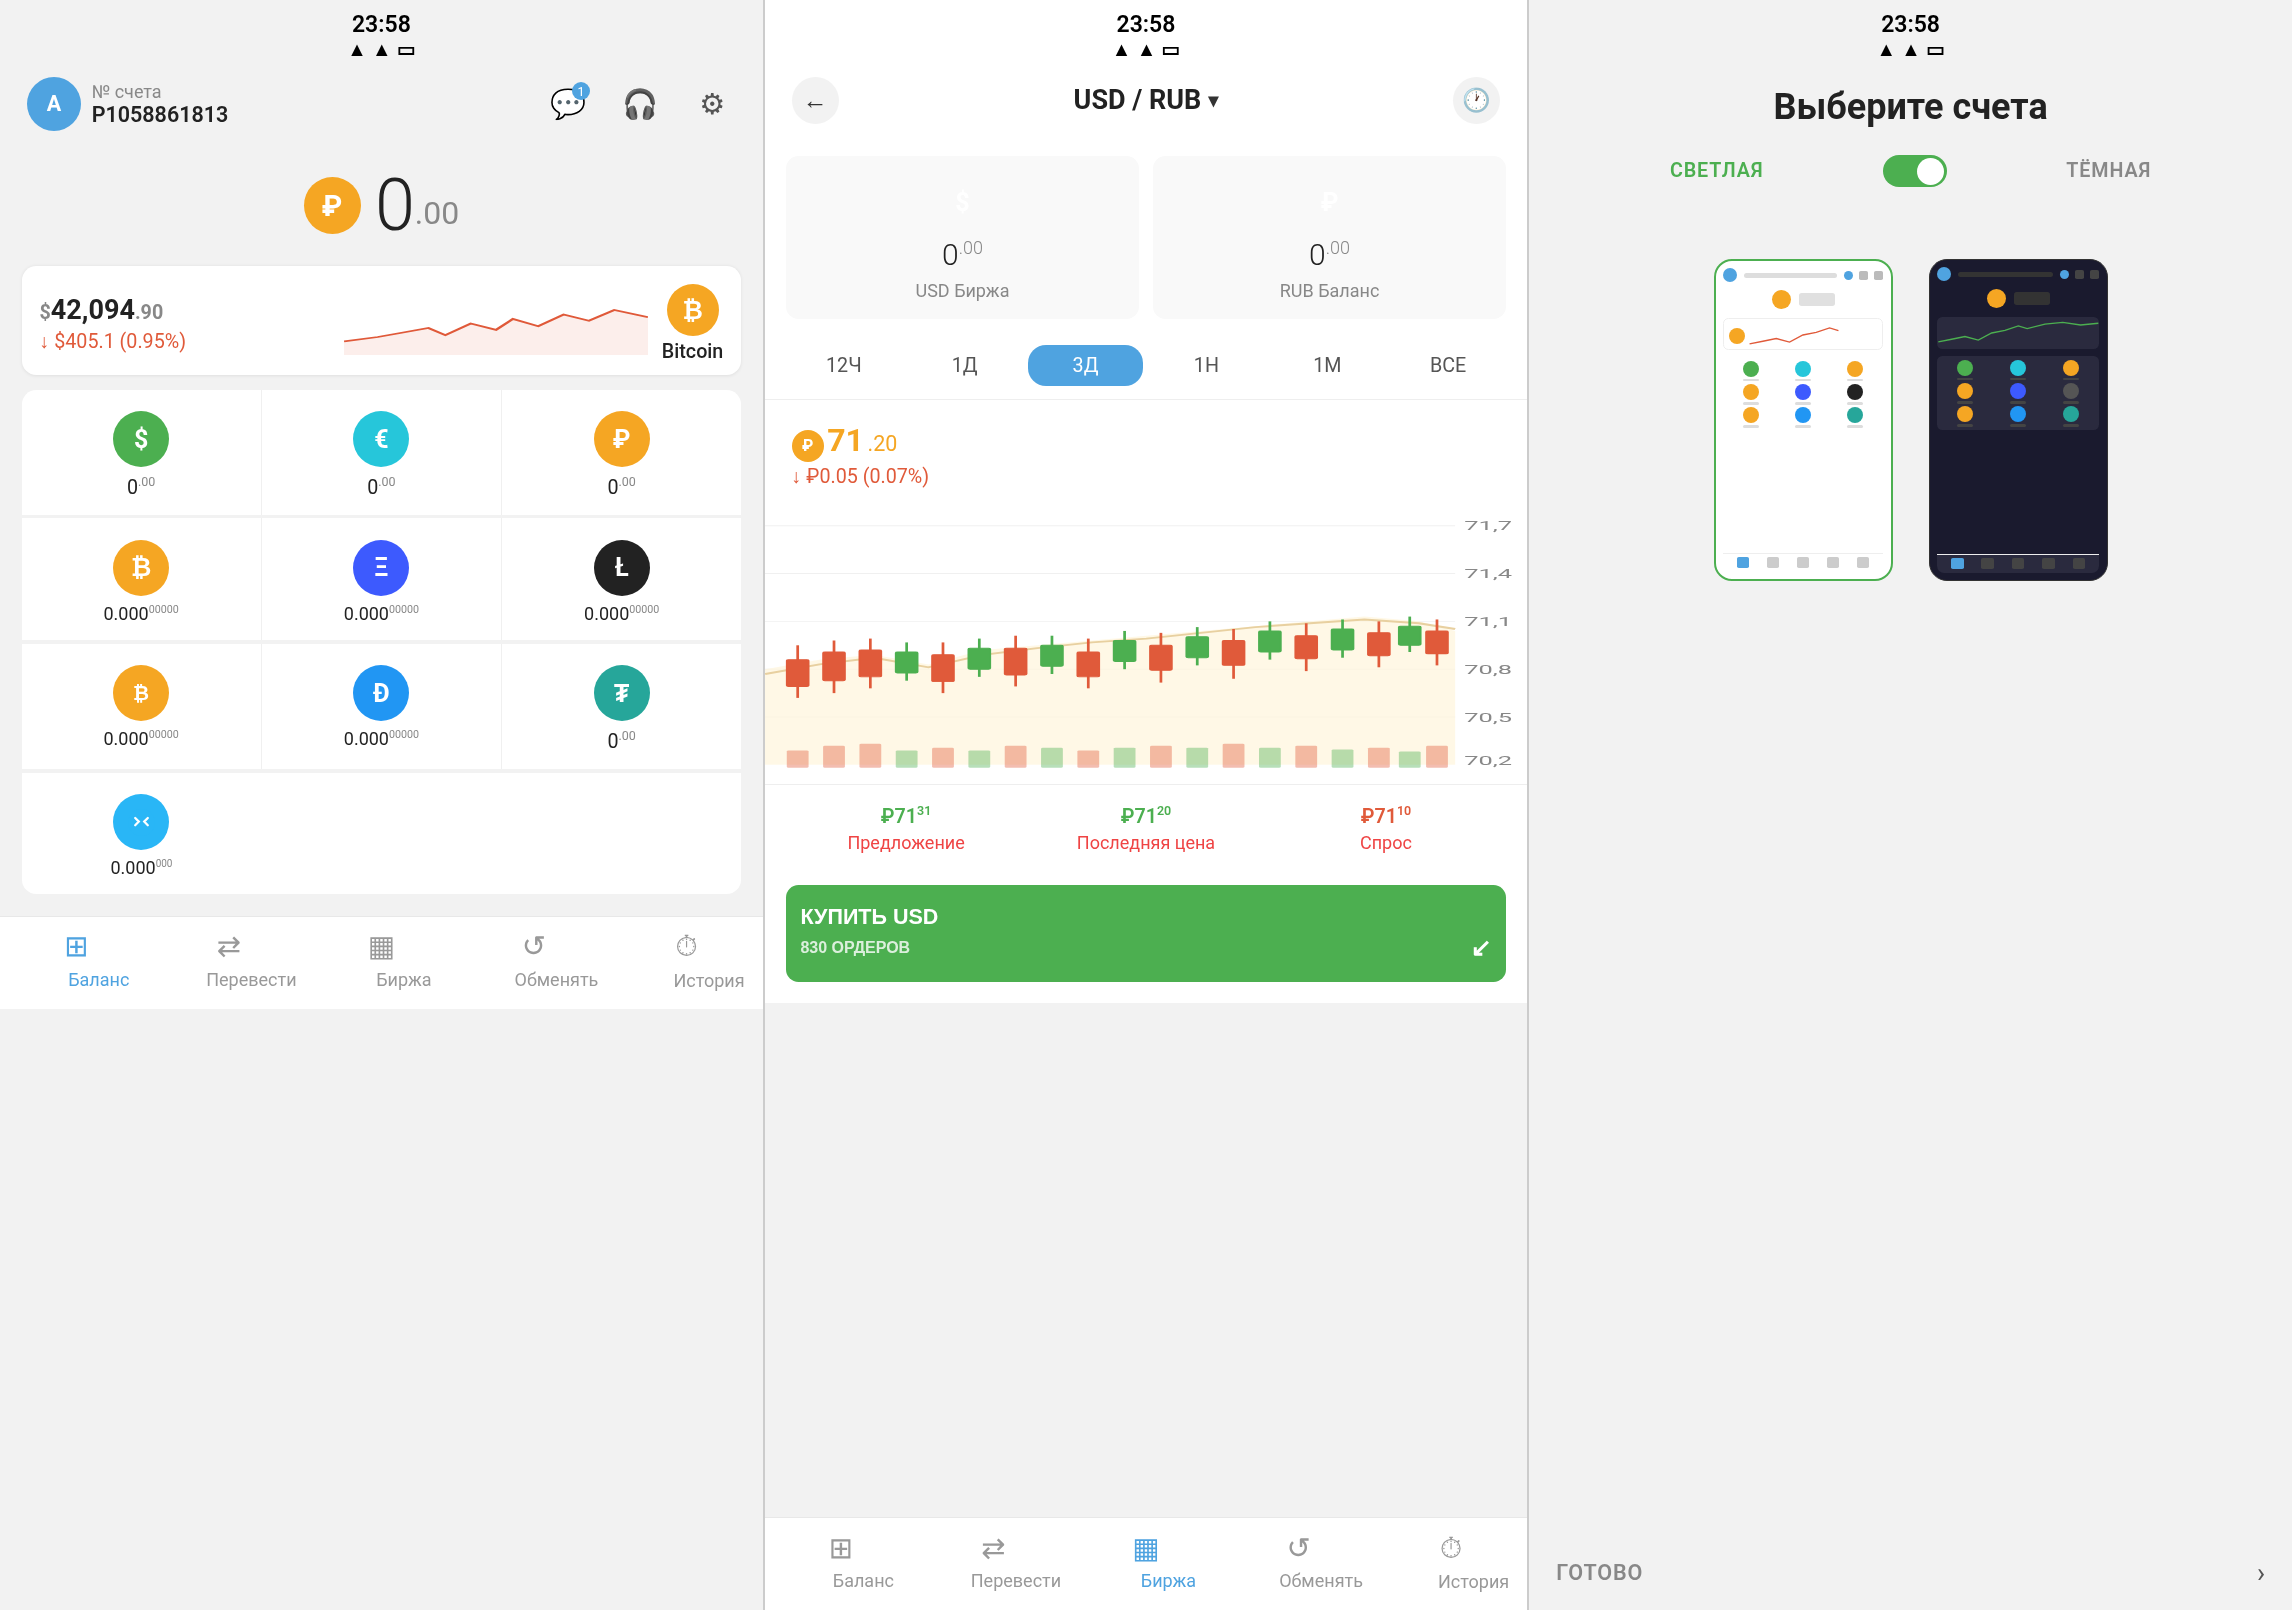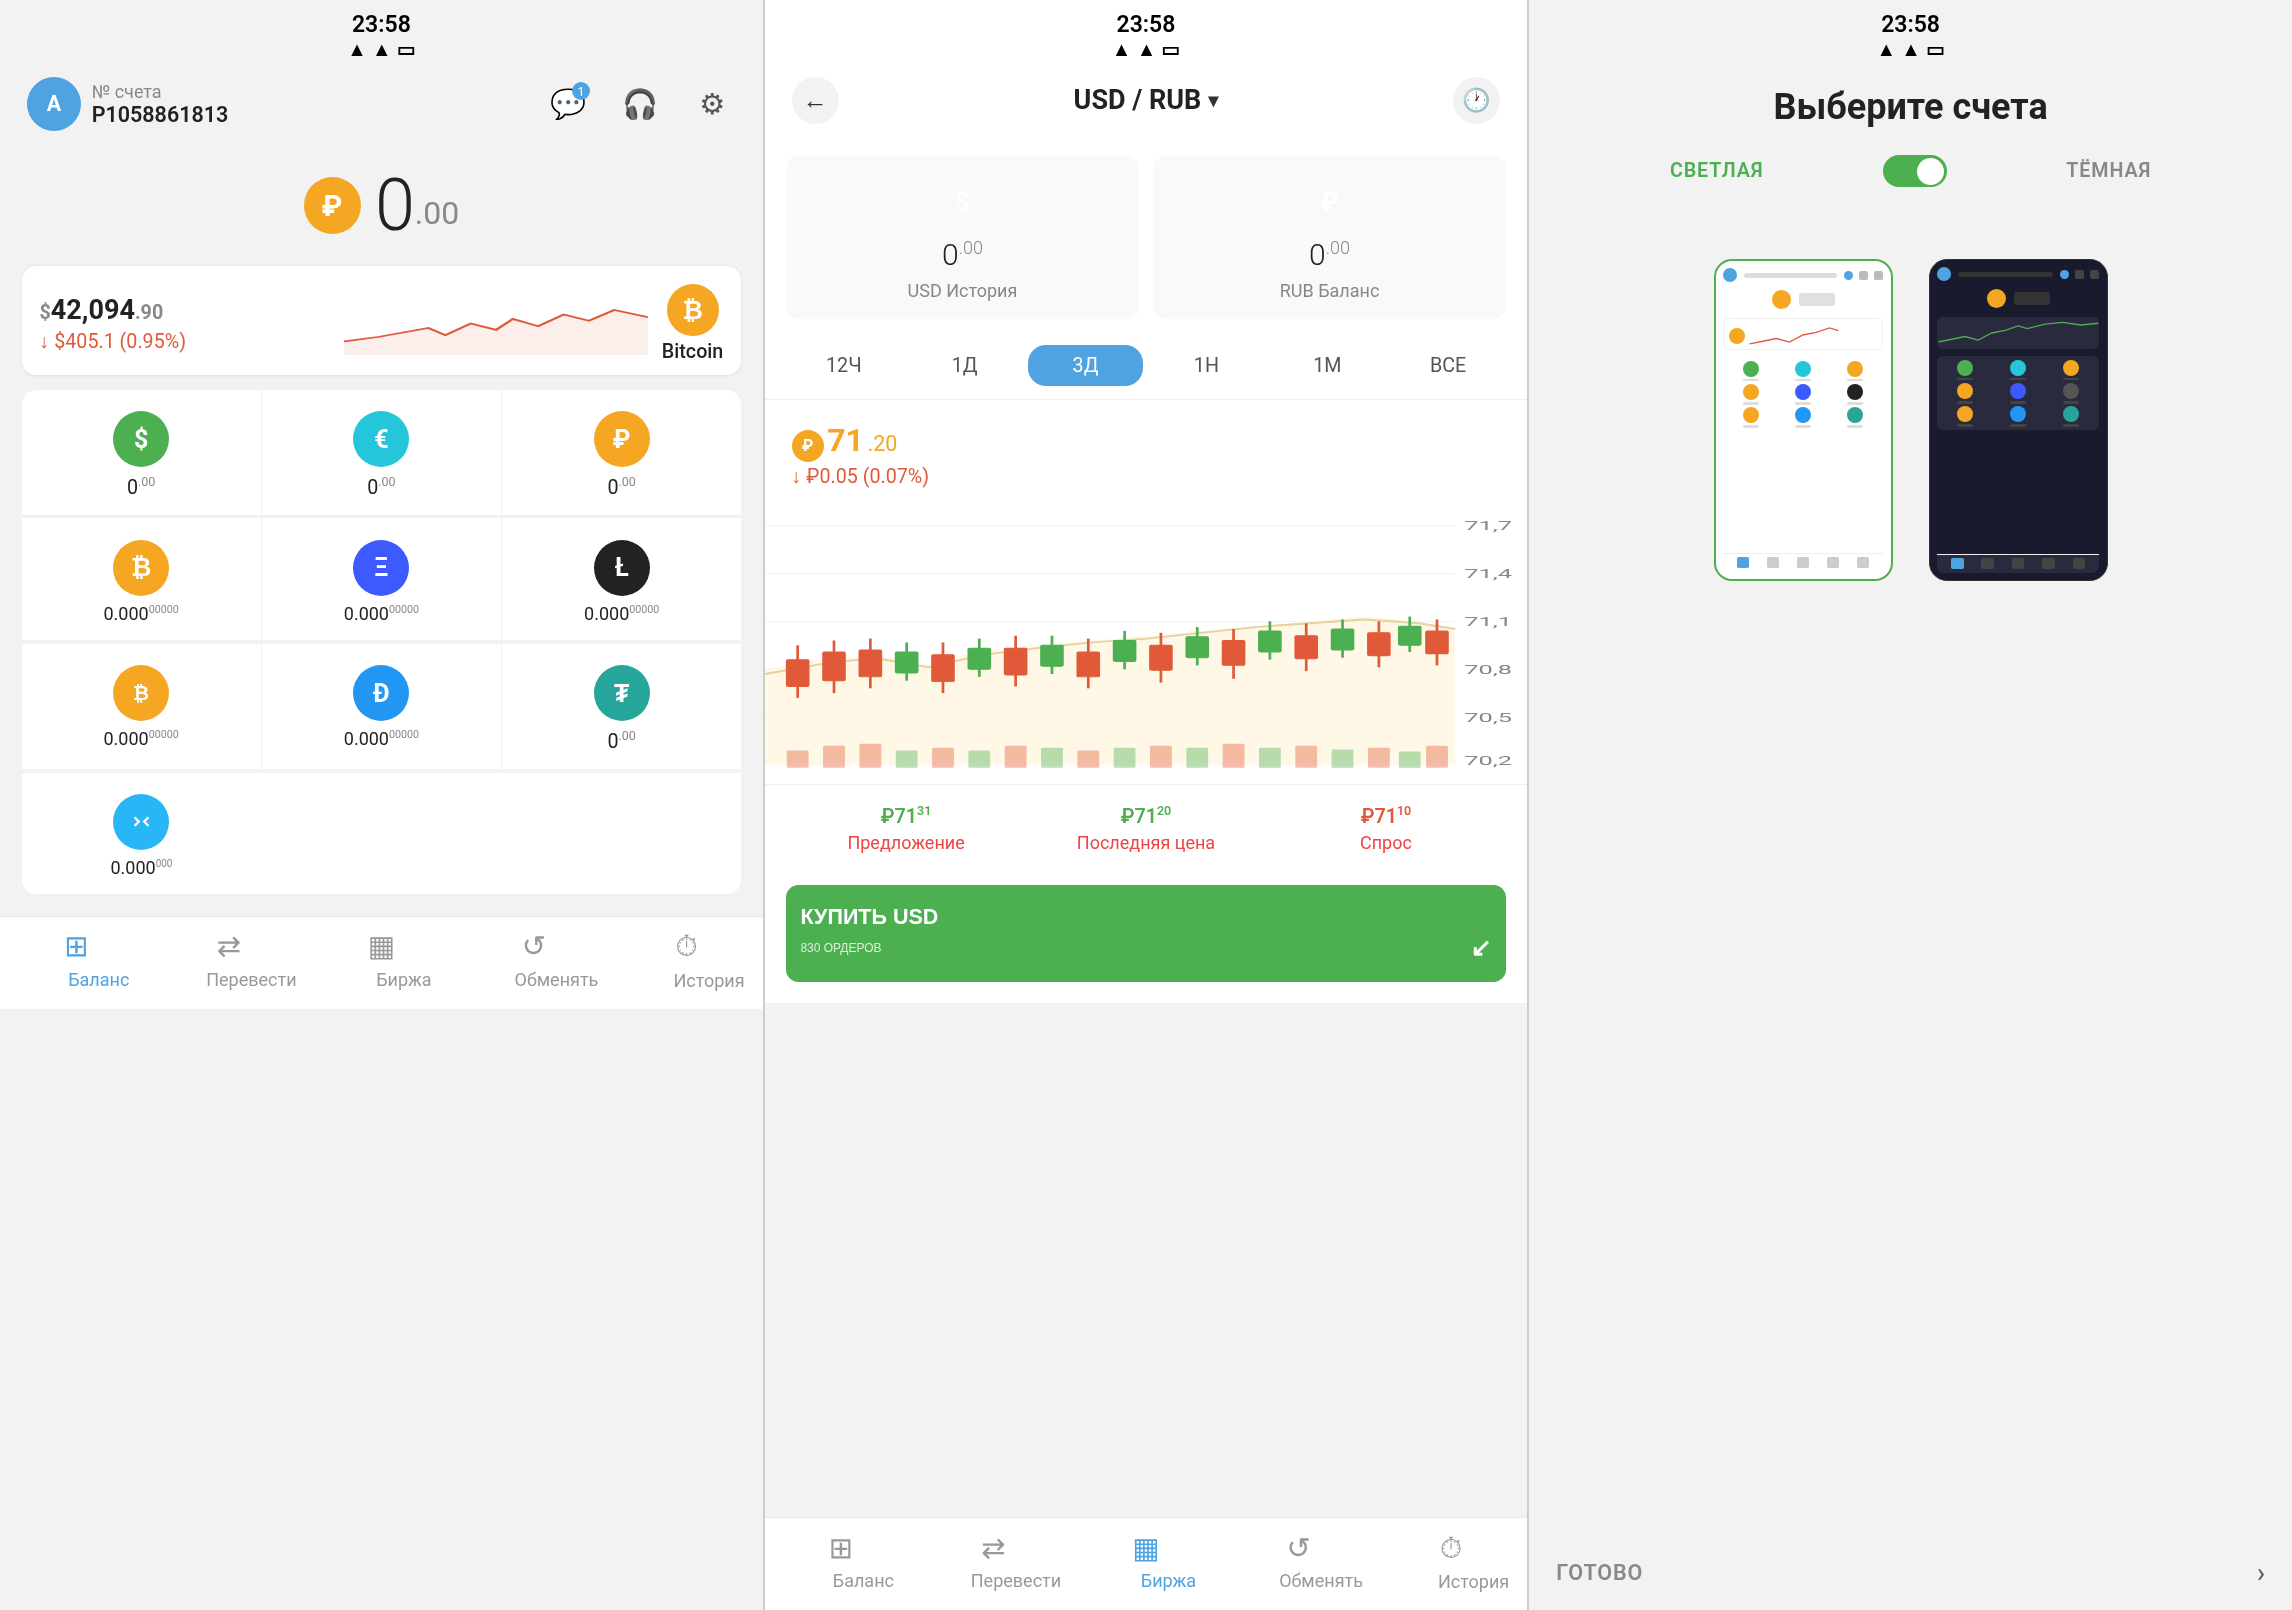--- a/index.html
+++ b/index.html
@@ -356,21 +356,21 @@
       cursor: pointer;
       display: flex;
       flex-direction: column;
       align-items: flex-start;
       gap: 3.6px;
     }
     .btn-arrow {
       align-self: flex-end;
       font-size: 25px;
     }
-    .btn-orders { font-size: 12px; font-weight: 400; opacity: 0.8; }
+    .btn-orders { font-size: 16px; font-weight: 700; opacity: 0.8; }
 
     
     .screen3 { background: #f2f2f2; }
 
     .screen3 .top-section {
       background: #f2f2f2;
       padding: 18px 27px 27px;
       text-align: center;
     }
     .theme-title {
@@ -678,21 +678,21 @@
         <span>🕐</span>
       </div>
     </div>
 
     <div class="balance-cards">
       <div class="balance-card">
         <div class="bal-icon green">
             <span>$</span>
           </div>
         <div class="bal-amount">0<sup>.00</sup></div>
-        <div class="bal-label">USD История</div>
+        <div class="bal-label">USD Биржа</div>
       </div>
       <div class="balance-card">
         <div class="bal-icon orange">
             <span>₽</span>
           </div>
         <div class="bal-amount">0<sup>.00</sup></div>
         <div class="bal-label">RUB Баланс</div>
       </div>
     </div>
 

